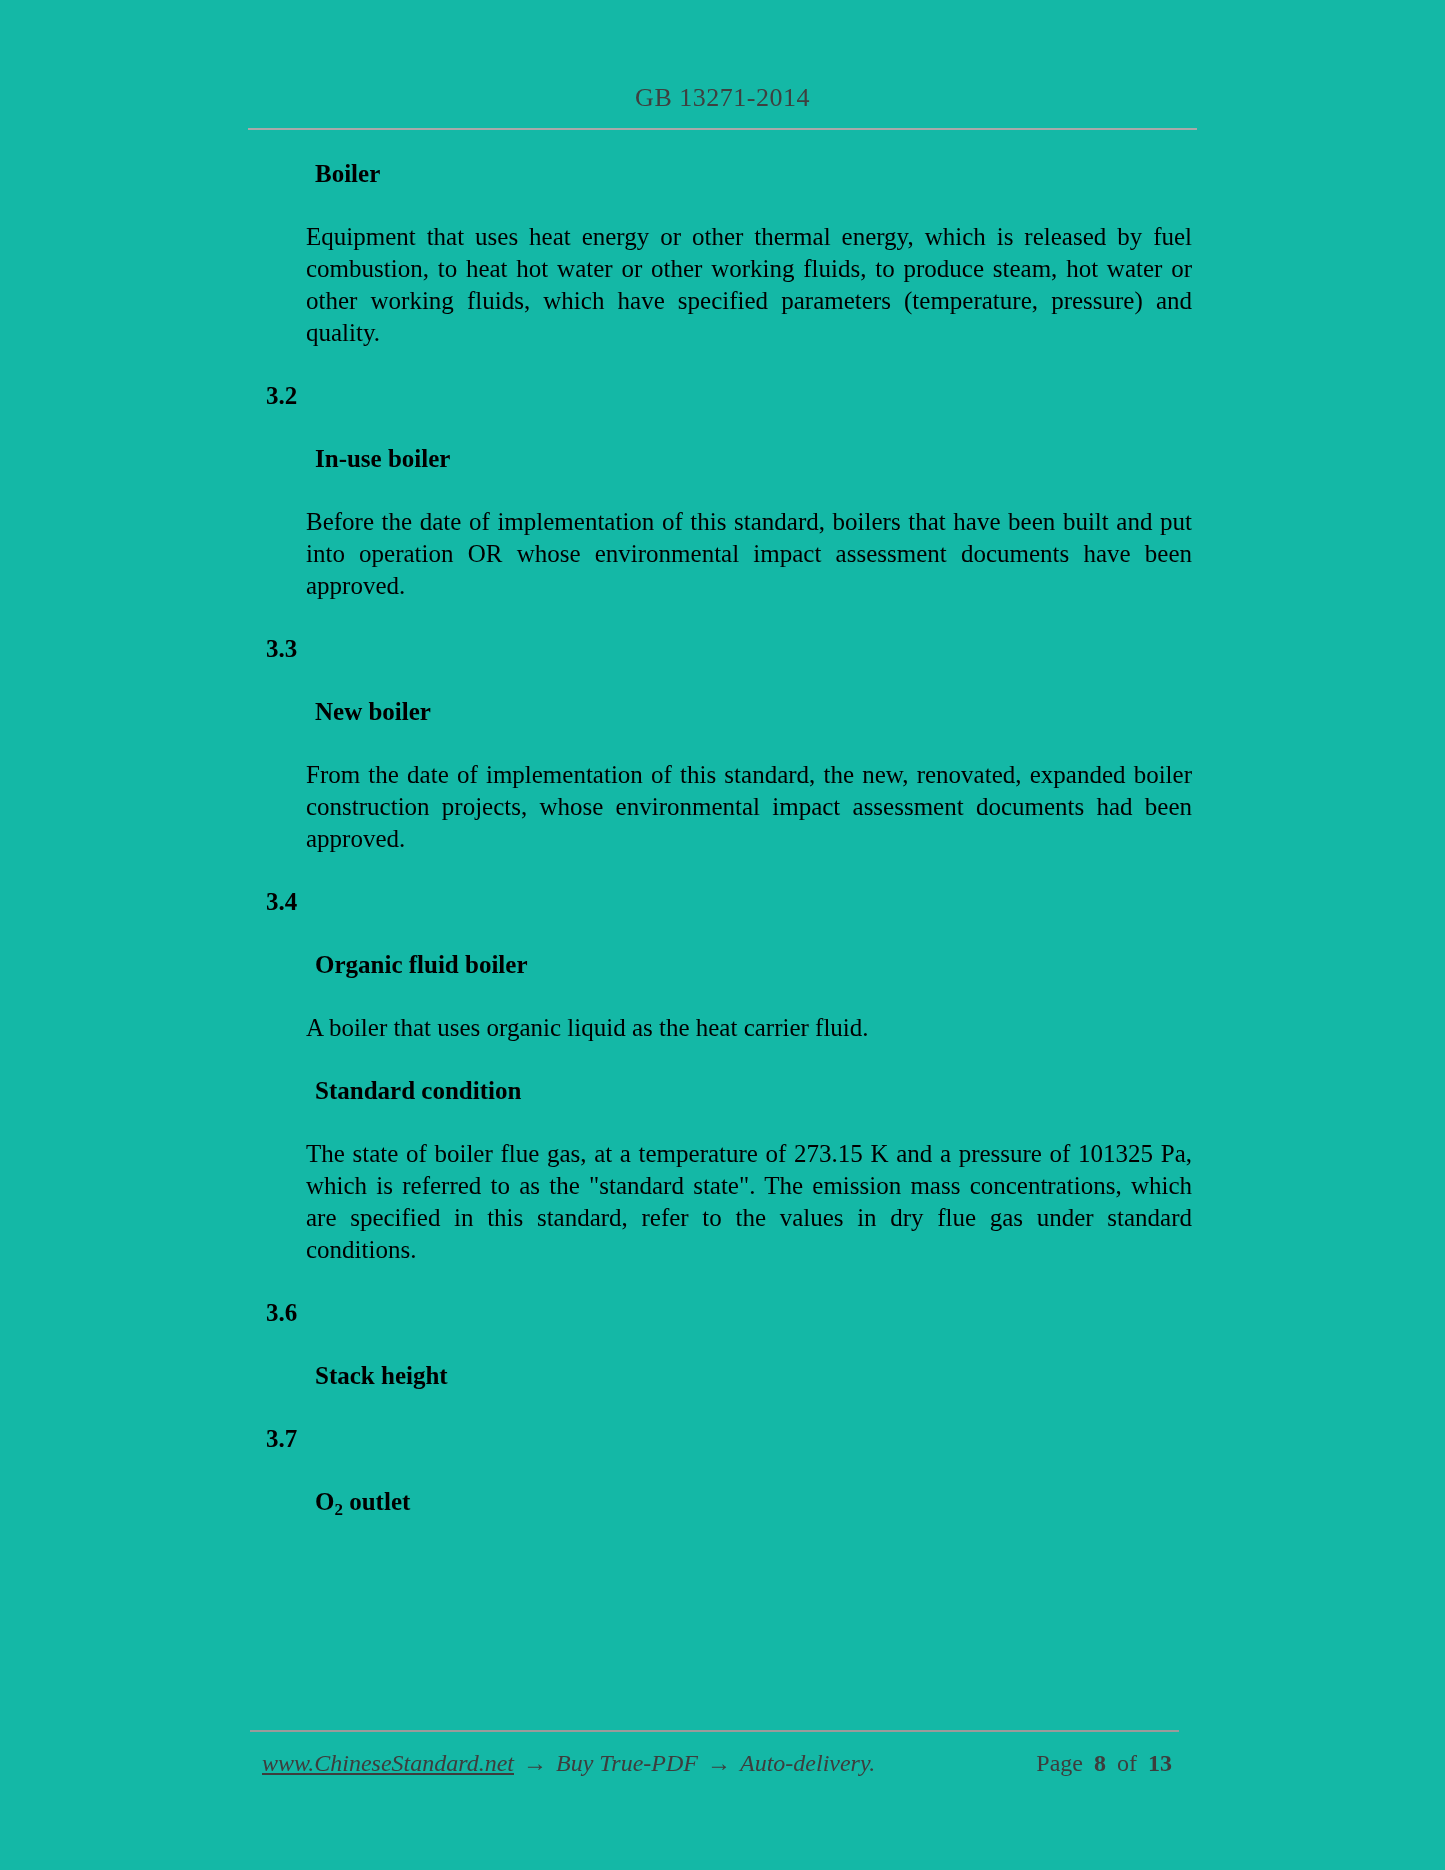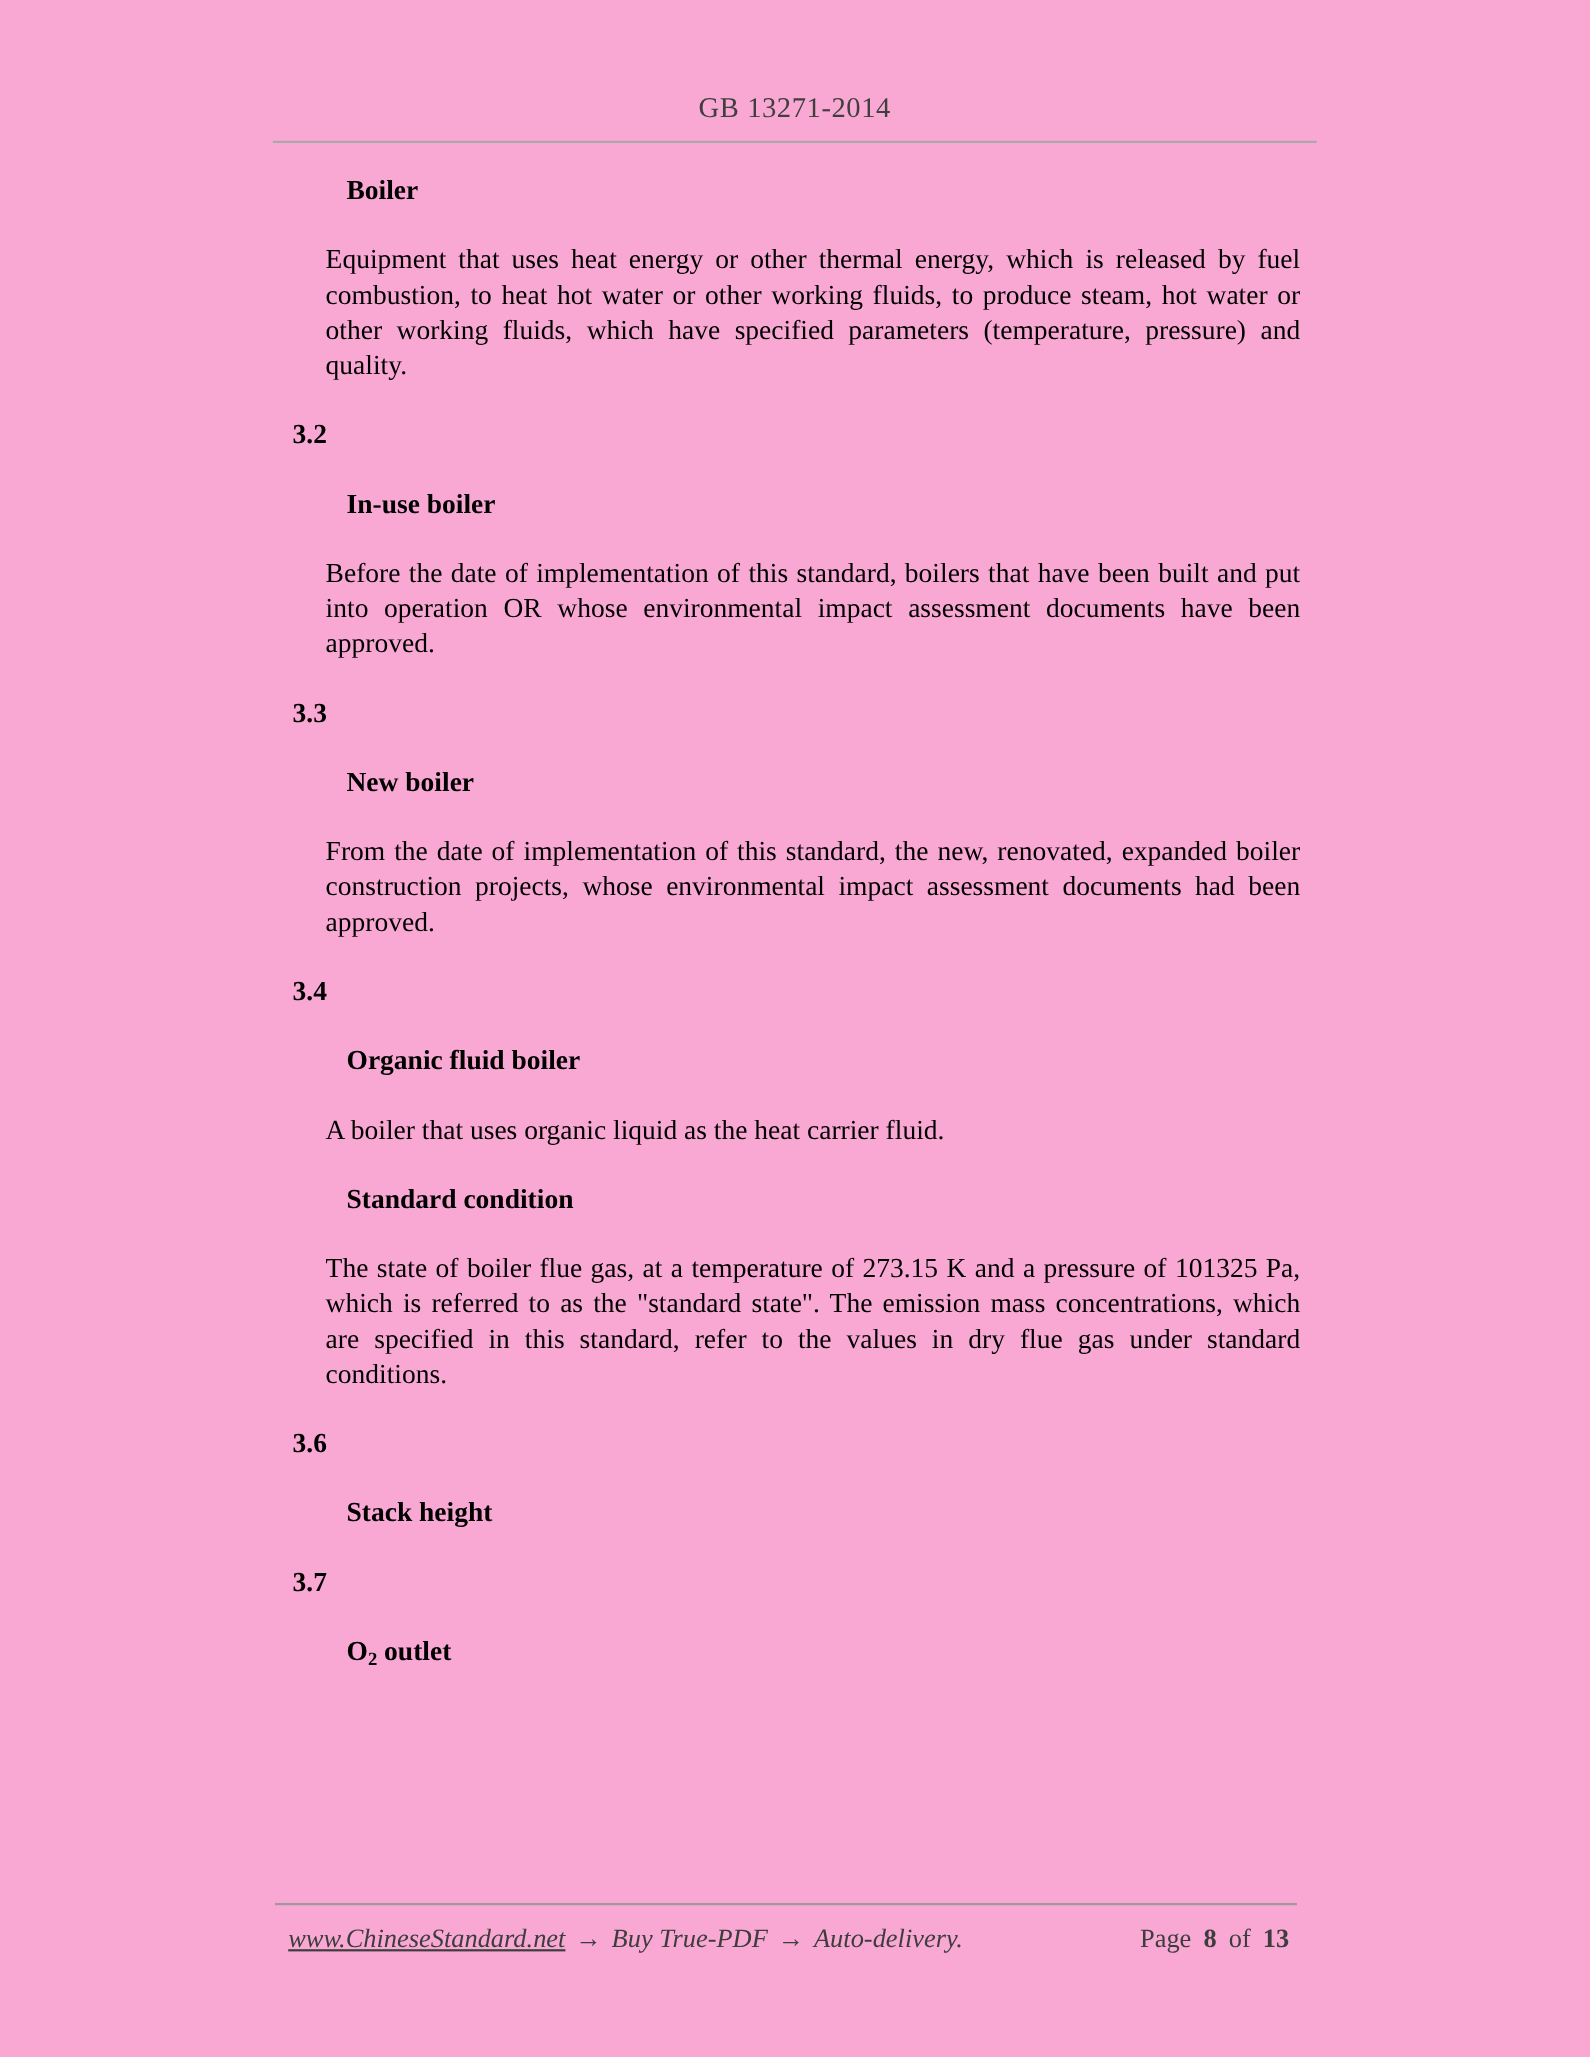--- a/index.html
+++ b/index.html
@@ -4,21 +4,21 @@
 <style>
   html, body { margin: 0; padding: 0; background: #ffffff; }
   body {
     width: 1445px; height: 1870px;
     font-family: "Liberation Serif", "DejaVu Serif", serif;
     color: #000;
   }
   .page {
     position: relative;
     width: 1445px; height: 1870px;
-    background: #f9a8d4;
+    background: #14b8a6;
     overflow: hidden;
   }
 
   
   .header-title {
     position: absolute; top: 82px; left: 0; width: 100%;
     text-align: center;
     font-size: 26px; line-height: 32px;
     color: #3f3f3f;
     letter-spacing: 0.5px;
@@ -38,21 +38,21 @@
   .content .blk:first-child { margin-top: 0; }
   .num {
     font-weight: 700;
     margin-left: 4px;
   }
   .heading {
     font-weight: 700;
     margin-left: 53px;
   }
   .para {
-    margin-left: 34px;
+    margin-left: 44px;
     width: 886px;
     text-align: justify;
     font-family: Liberation Serif, serif;
   }
   h2.blk, p.blk { font-size: 25px; line-height: 32px; }
   sub.o2sub {
     font-size: 17px;
     line-height: 0;
     vertical-align: -5px;
     font-weight: 700;

